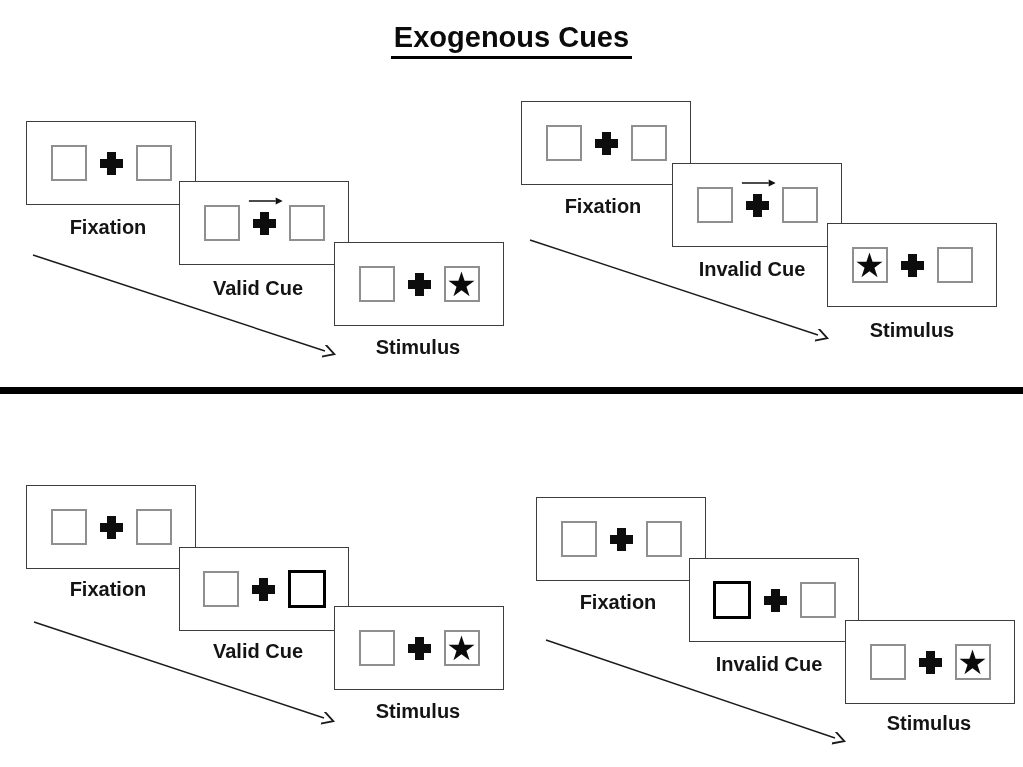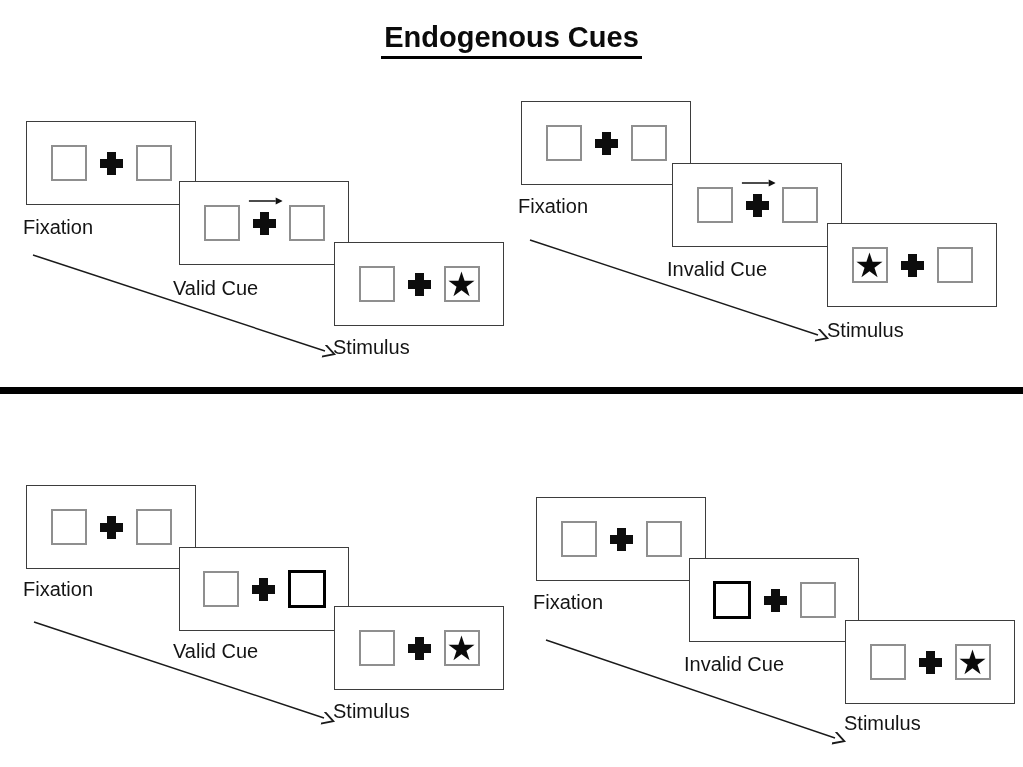--- a/index.html
+++ b/index.html
@@ -27,33 +27,33 @@
   .box.thick { width:38px; height:38px; border:3px solid #000; }
   .star { font-size:34px; line-height:30px; color:#0a0a0a; font-family:"DejaVu Sans", sans-serif; }
 
   .mid { position:relative; width:23px; height:23px; flex:0 0 auto; }
   .plus { position:absolute; left:0; top:0; width:23px; height:23px; }
   .plus::before { content:""; position:absolute; left:0; top:7px; width:23px; height:9px; background:#0d0d0d; }
   .plus::after  { content:""; position:absolute; left:7px; top:0; width:9px; height:23px; background:#0d0d0d; }
   .cue-arrow { position:absolute; left:50%; top:-17px; transform:translateX(-45%); }
 
   .plabel {
-    position:absolute; width:170px; text-align:left; z-index:3;
-    font-size:20px; font-weight:400; color:#141414; white-space:nowrap;
+    position:absolute; width:170px; text-align:center; z-index:3;
+    font-size:20px; font-weight:700; color:#141414; white-space:nowrap;
   }
   .tarrow { position:absolute; z-index:1; }
   .tarrow line { stroke:#1a1a1a; stroke-width:1.4; }
 </style>
 </head>
 <body>
 
 <div id="canvas">
 
   <div class="title" style="top:22px">
-    <span class="title-text">Endogenous Cues</span>
+    <span class="title-text">Exogenous Cues</span>
   </div>
 
   <svg class="tarrow" style="left:30px;top:250px" width="310" height="114">
     <defs>
         <marker id="ah-tl" markerWidth="10" markerHeight="10" refX="1" refY="4.5" orient="auto">
       <path d="M0,0 L8,4.5 L0,9" fill="none" stroke="#1a1a1a" stroke-width="1.3"></path>
         </marker>
       </defs>
     <line x1="3" y1="5" x2="295" y2="101" marker-end="url(#ah-tl)"></line>
   </svg>

